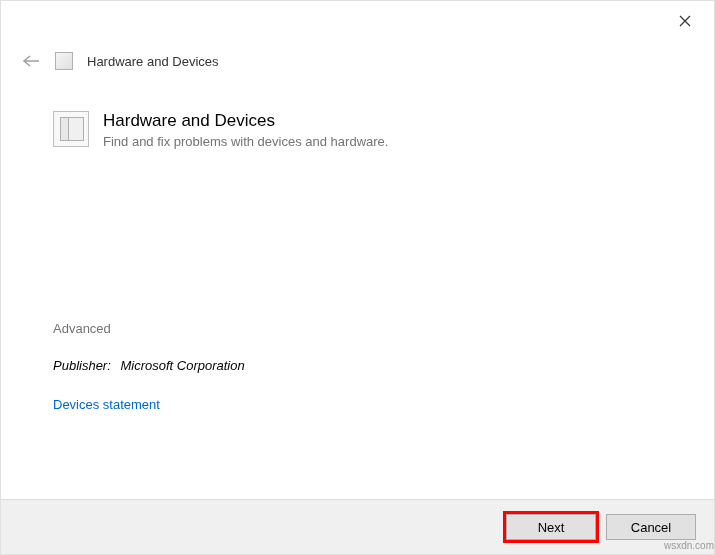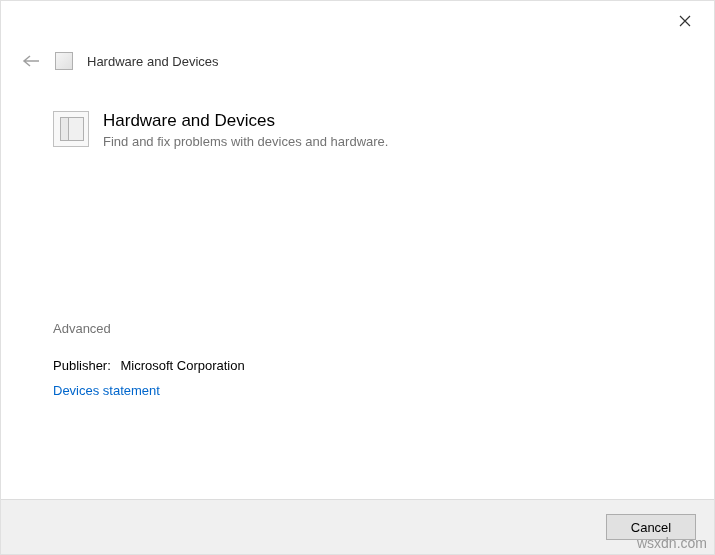--- a/index.html
+++ b/index.html
@@ -116,21 +116,22 @@
     .advanced-link {
       color: #737373;
       font-size: 13px;
       cursor: pointer;
       display: inline-block;
       margin-bottom: 22px;
     }
     .publisher-row {
       font-size: 13px;
       color: #000;
-      margin-bottom: 8px;
+      margin-bottom: 22px;
+      font-style: italic;
     }
     .publisher-label {
       margin-right: 6px;
     }
     .privacy-link {
       color: #0066cc;
       font-size: 13px;
       cursor: pointer;
       display: inline-block;
     }
@@ -160,22 +161,22 @@
       align-items: center;
       justify-content: center;
     }
     .btn-next {
       outline: 3px solid #ff0000;
       outline-offset: 0px;
     }
     .watermark {
       position: absolute;
       bottom: 3px;
-      right: 7px;
-      font-size: 14px;
+      right: 0;
+      font-size: 10px;
       color: #999;
       z-index: 10;
       margin-top: 25px;
     }
   </style>
 </head>
 <body>
 
 <div class="close-btn">
   <svg width="12" height="12" viewBox="0 0 12 12">
@@ -207,16 +208,17 @@
 
   <div class="publisher-row">
     <span class="publisher-label">Publisher:</span>
     <span>Microsoft Corporation</span>
   </div>
 
   <a class="privacy-link">Devices statement</a>
 </div>
 
 <div class="footer">
+  <button class="btn btn-next">Next</button>
   <button class="btn">Cancel</button>
 </div>
 
 <div class="watermark">wsxdn.com</div>
 
 </body></html>

